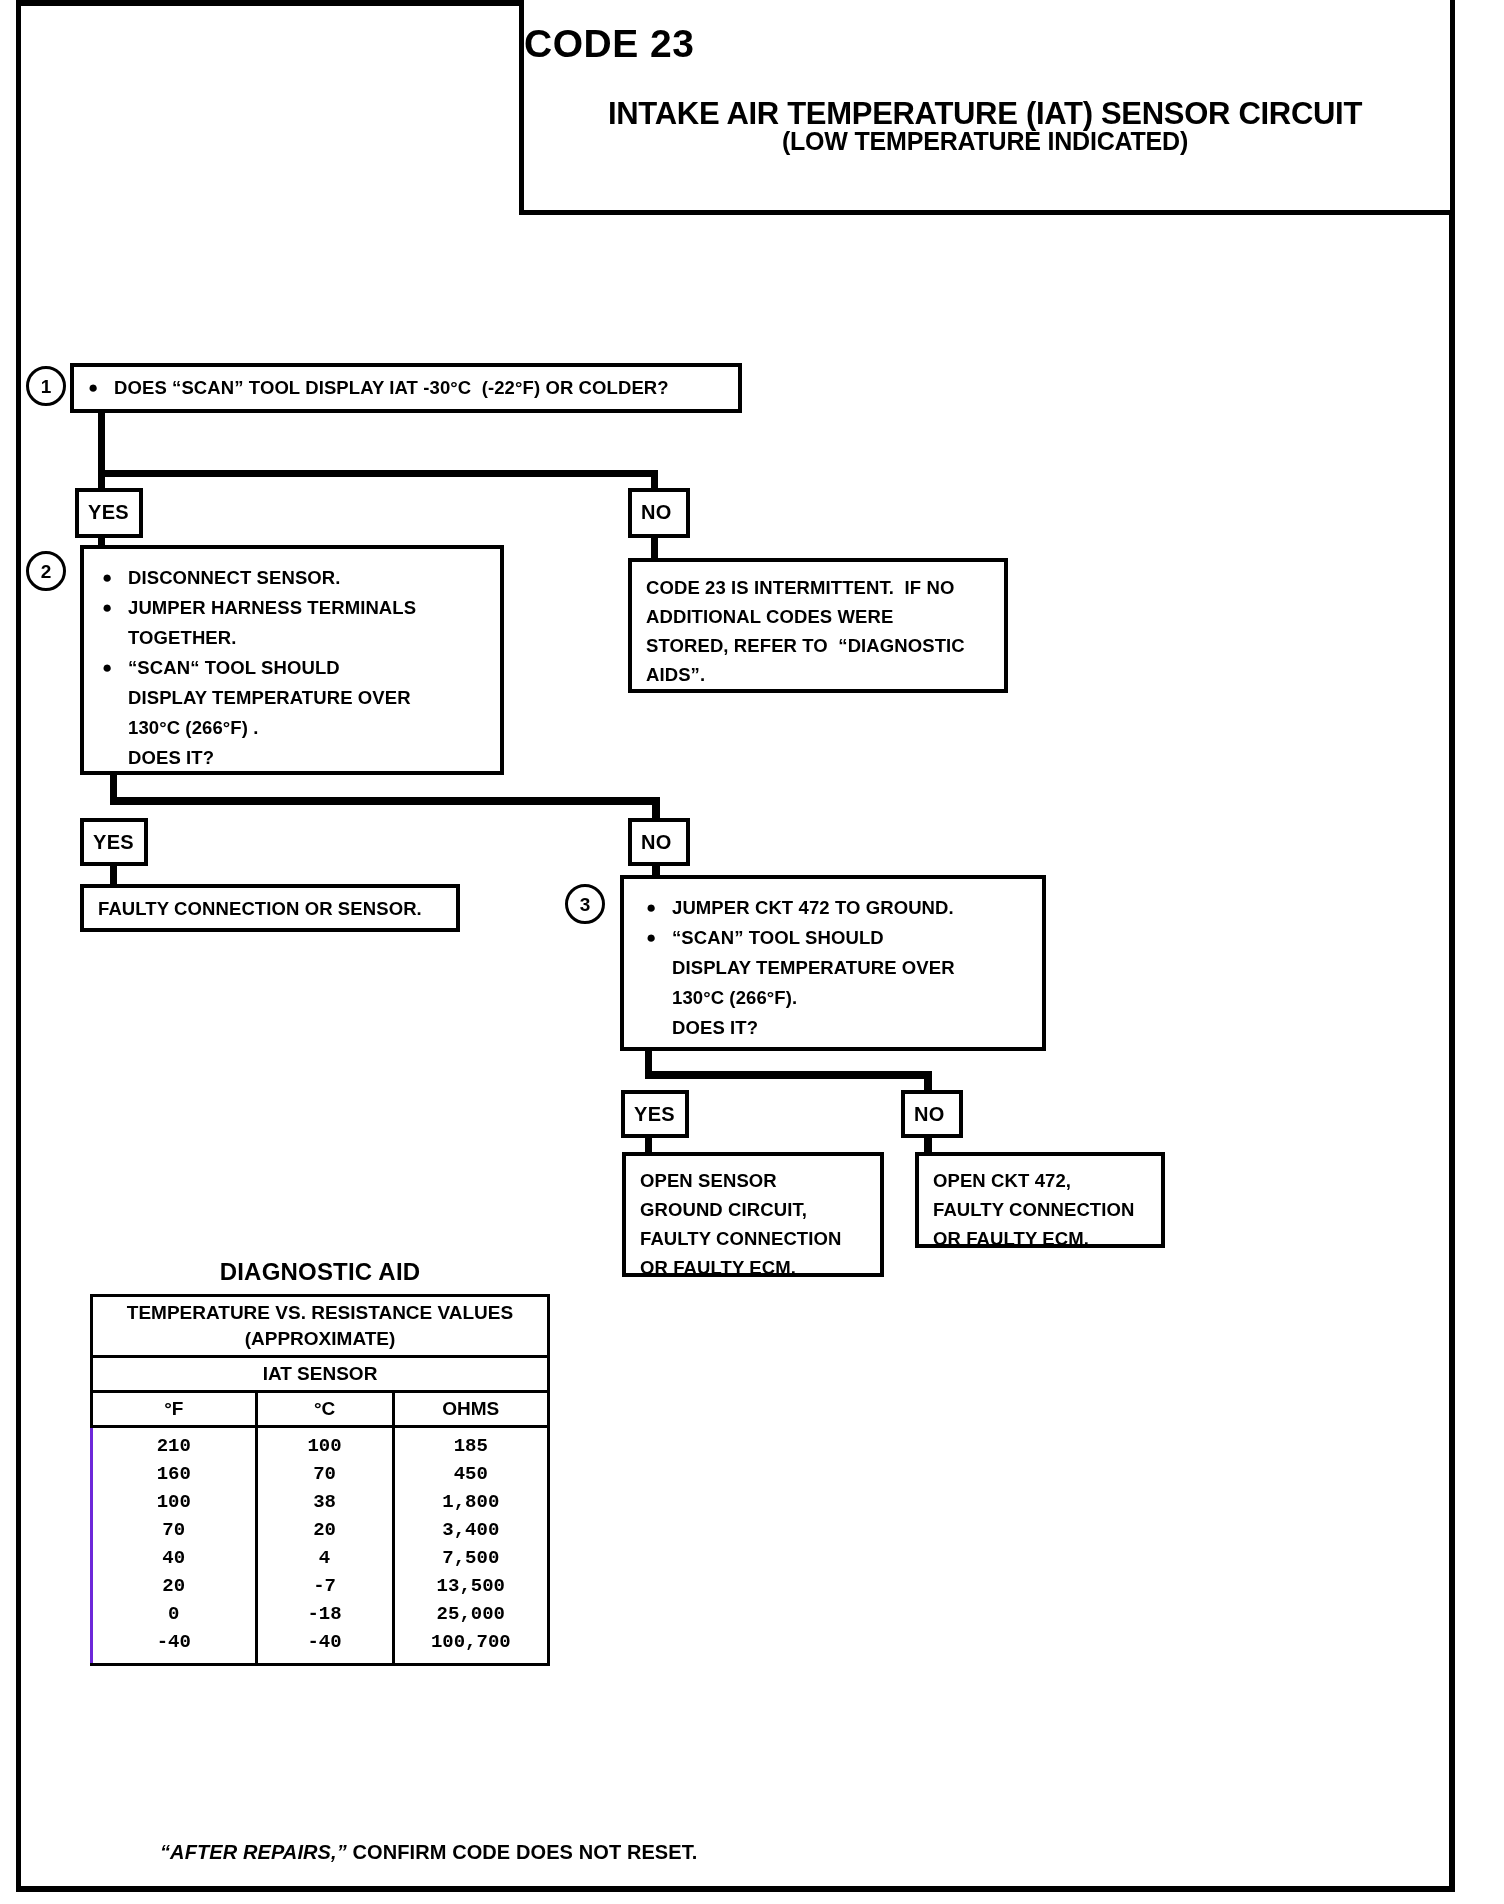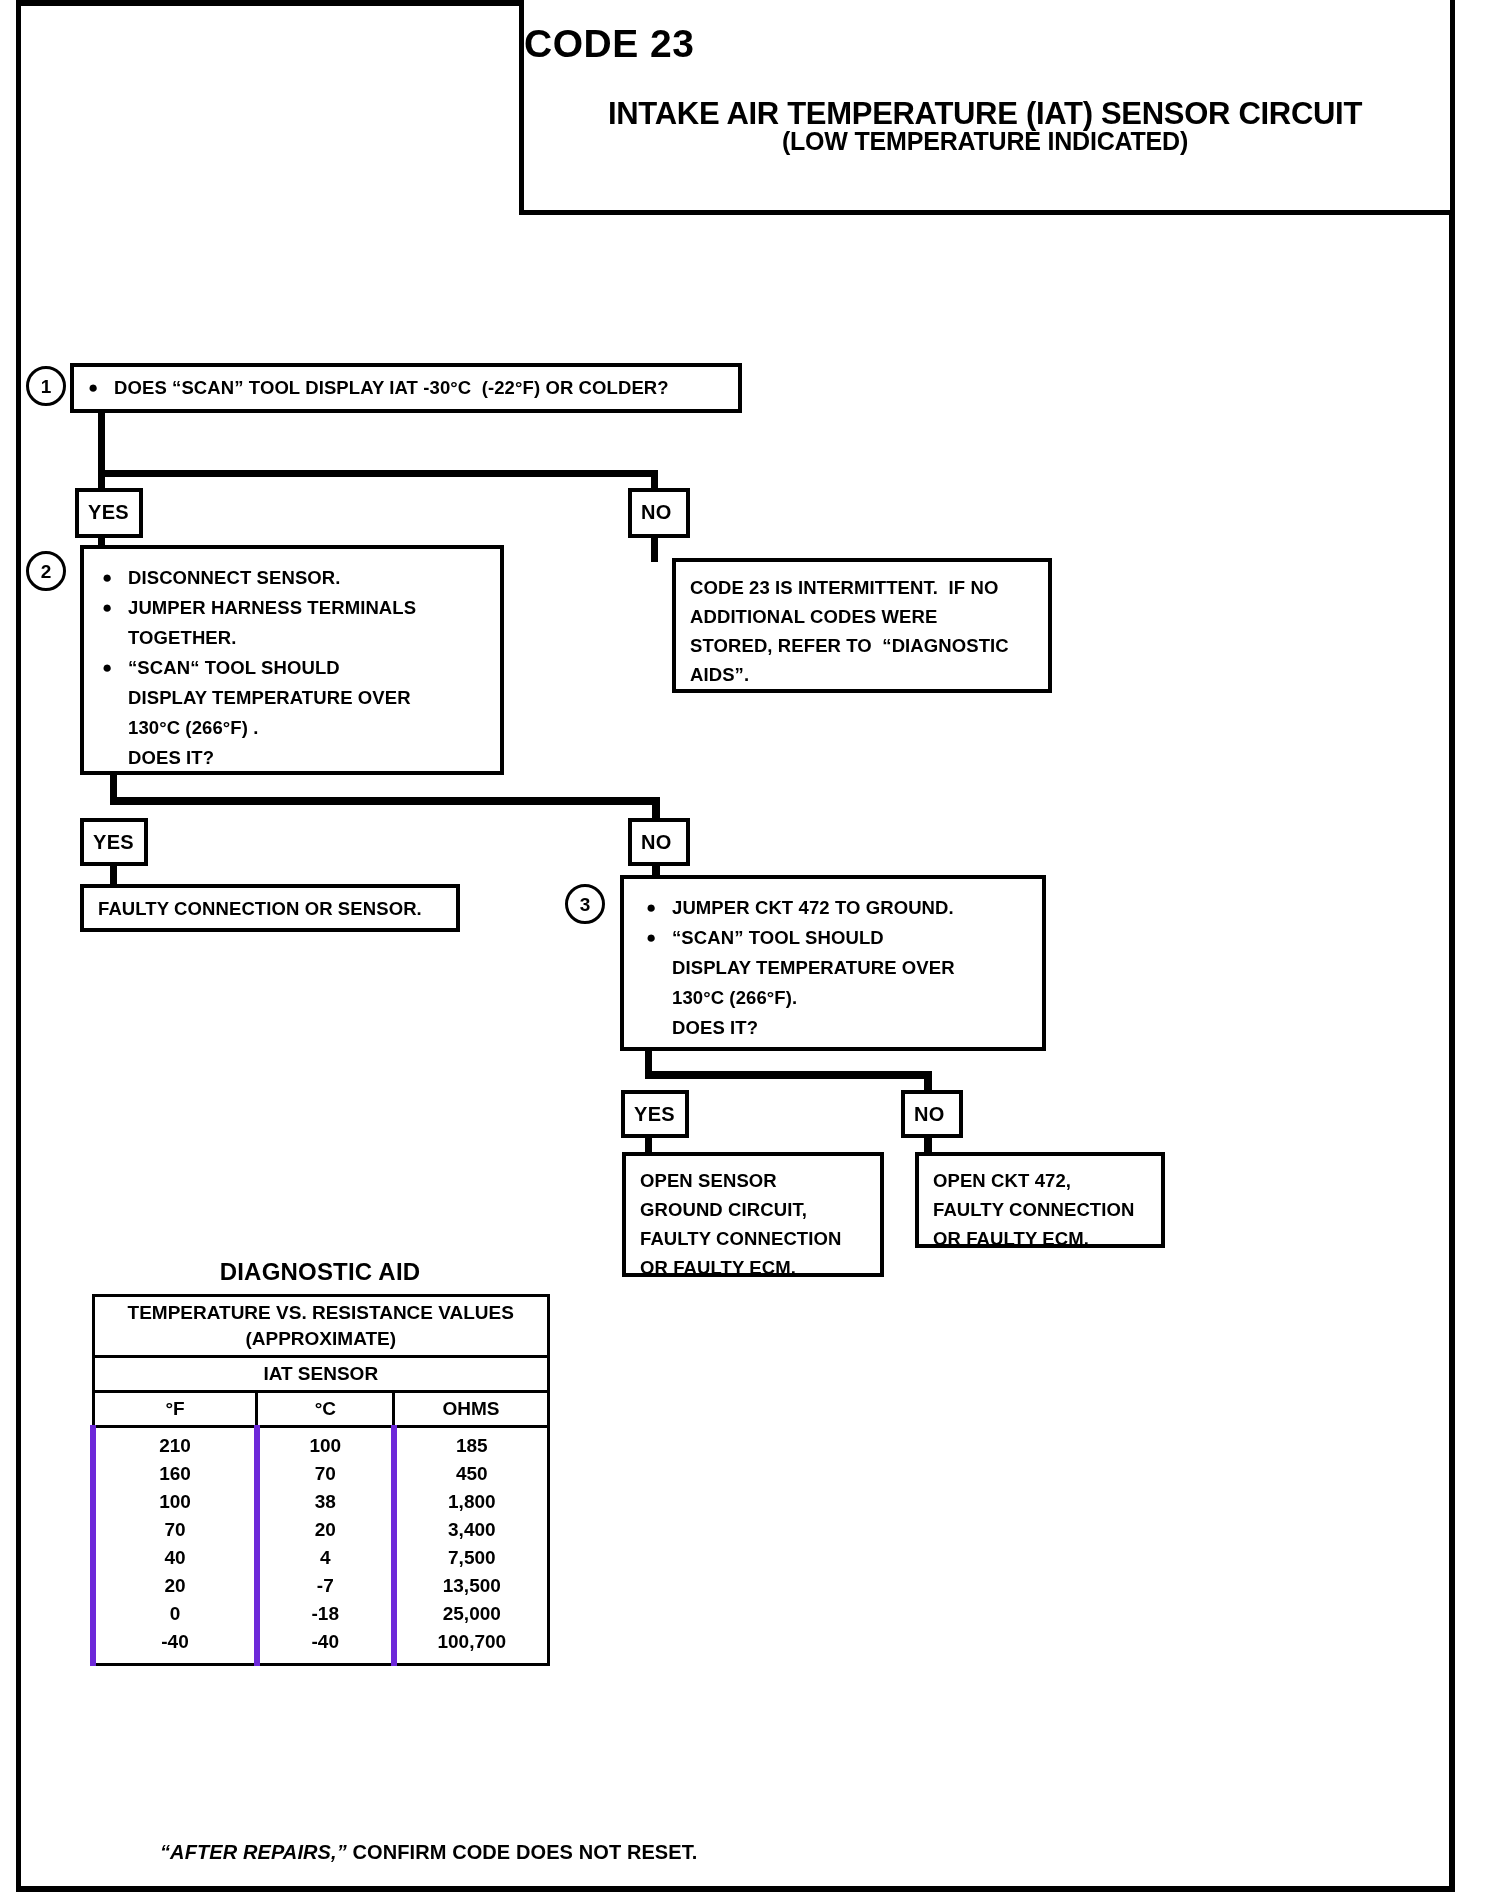--- a/index.html
+++ b/index.html
@@ -137,22 +137,22 @@
     background: #fff;
   }
   table.diag td, table.diag th {
     border: 3px solid #000;
     font-size: 19px;
     font-weight: bold;
     text-align: center;
     padding: 3px 0;
     line-height: 26px;
   }
-  table.diag td.datacell { border-left: 6px solid #6d28d9; border-right: 3px solid #000;
-                           border-top: none; border-bottom: none; padding: 1px 0; }
+  table.diag td.datacell { border-left: 3px solid #6d28d9; border-right: 3px solid #000;
+                           border-top: none; border-bottom: none; padding: 1px 0; font-family: Liberation Mono, monospace; }
   table.diag tr.first-data td.datacell { padding-top: 5px; }
   table.diag tr.last-data td.datacell { padding-bottom: 8px; border-bottom: 3px solid #000; }
 
   
   .footer {
     position: absolute;
     left: 160px;
     top: 1841px;
     font-size: 20px;
     font-weight: bold;
@@ -220,21 +220,21 @@
     <div class="bullet-row">
         <span class="bdot"></span>
         <span class="btxt line">130°C (266°F) .</span>
       </div>
     <div class="bullet-row">
         <span class="bdot"></span>
         <span class="btxt line">DOES IT?</span>
       </div>
   </div>
 
-  <div class="fbox" style="left:628px; top:558px; width:380px; height:135px; padding:11px 8px 0 14px; line-height:29px;margin-left:44px;">
+  <div class="fbox" style="left:628px; top:558px; width:380px; height:135px; padding:11px 8px 0 14px; line-height:29px;">
     <div class="line">CODE 23 IS INTERMITTENT.  IF NO</div>
     <div class="line">ADDITIONAL CODES WERE</div>
     <div class="line">STORED, REFER TO  “DIAGNOSTIC</div>
     <div class="line">AIDS”.</div>
   </div>
 
   <div class="ln" style="left:110px; top:775px; width:7px; height:29px;"></div>
   <div class="ln" style="left:110px; top:797px; width:550px; height:8px;"></div>
   <div class="ln" style="left:652px; top:797px; width:8px; height:28px;"></div>
 

